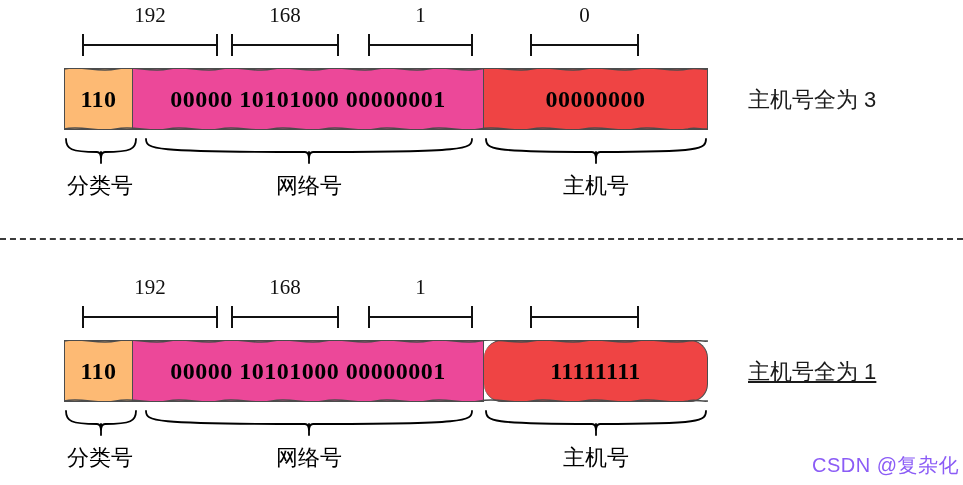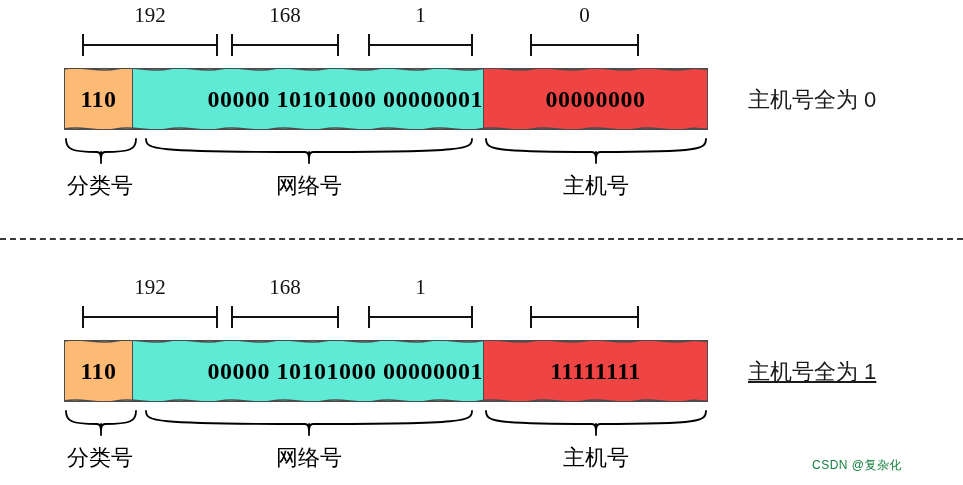--- a/index.html
+++ b/index.html
@@ -84,21 +84,21 @@
     align-items: center;
     justify-content: center;
     font-family: "Liberation Serif", "DejaVu Serif", serif;
     font-weight: bold;
     font-size: 24px;
     letter-spacing: 0.5px;
     color: #000000;
     white-space: nowrap;
   }
   .seg.cls   { background: #fdba74; }
-  .seg.net   { background: #5eead4; border-left: none; justify-content: flex-end; }
+  .seg.net   { background: #ec4899; border-left: none; }
   .seg.host  { background: #ef4444; border-left: none; }
 
   
   .wave-overlay {
     position: absolute;
     left: 0;
     top: 0;
     pointer-events: none;
   }
 
@@ -132,23 +132,23 @@
     position: absolute;
     left: 0;
     width: 963px;
     height: 0;
     border-top: 2px dashed #3a3a3a;
   }
 
   
   .watermark {
     position: absolute;
-    font-size: 12px;
+    font-size: 20px;
     line-height: 20px;
-    color: #15803d;
+    color: #8b5cf6;
     white-space: nowrap;
     letter-spacing: 0.5px;
   }
 </style>
 </head>
 <body>
 
 <div class="diagram">
 
   <div class="abs" style="left:0;top:0;width:963px;height:220px;">
@@ -214,21 +214,21 @@
     </div>
     <div class="brace-label" style="left:249px;top:172px;width:120px;">网络号</div>
 
     <div class="brace" style="left:484px;top:138px;width:224px;">
       <svg width="224" height="26" viewBox="0 0 224 26" preserveAspectRatio="none">
         <path d="M2,1 C2,11 7,14 108,14 M222,1 C222,11 217,14 116,14 M112,14 L112,25 M108,14 C111,14 112,16 112,21 M116,14 C113,14 112,16 112,21" fill="none" stroke="#000" stroke-width="1.8" stroke-linecap="round"></path>
       </svg>
     </div>
     <div class="brace-label" style="left:536px;top:172px;width:120px;">主机号</div>
 
-    <div class="side-note" style="left:748px;top:86px;">主机号全为 0</div>
+    <div class="side-note" style="left:748px;top:86px;">主机号全为 3</div>
   </div>
 
   <div class="divider" style="top:238px;"></div>
 
   <div class="abs" style="left:0;top:272px;width:963px;height:213px;">
 
     <div class="measure-row" style="top:0;">
       <div class="measure-label" style="left:82px;width:136px;">192</div>
       <div class="measure-seg" style="left:82px;width:136px;">
         <div class="tick left"></div>
@@ -257,21 +257,21 @@
       </div>
     </div>
 
     <div class="packet-bar" style="left:64px;top:68px;width:644px;">
       <div class="seg cls" style="left:0;width:69px;">
         <span>110</span>
       </div>
       <div class="seg net" style="left:69px;width:351px;">
         <span>00000 10101000 00000001</span>
       </div>
-      <div class="seg host" style="left:420px;width:224px;">
+      <div class="seg host" style="left:420px;width:224px;border-radius:18px;">
         <span>11111111</span>
       </div>
 
       <svg class="wave-overlay" width="644" height="62" viewBox="0 0 644 62" preserveAspectRatio="none">
         <path d="M0,1 C18,-3 34,5 52,1 C70,-3 86,5 104,1 C122,-3 138,5 156,1 C174,-3 190,5 208,1 C226,-3 242,5 260,1 C278,-3 294,5 312,1 C330,-3 346,5 364,1 C382,-3 398,5 416,1 C434,-3 450,5 468,1 C486,-3 502,5 520,1 C538,-3 554,5 572,1 C590,-3 606,5 624,1 C632,-1 638,2 644,1" fill="none" stroke="#4c4c4c" stroke-width="1.6"></path>
         <path d="M0,61 C18,57 34,65 52,61 C70,57 86,65 104,61 C122,57 138,65 156,61 C174,57 190,65 208,61 C226,57 242,65 260,61 C278,57 294,65 312,61 C330,57 346,65 364,61 C382,57 398,65 416,61 C434,57 450,65 468,61 C486,57 502,65 520,61 C538,57 554,65 572,61 C590,57 606,65 624,61 C632,59 638,62 644,61" fill="none" stroke="#4c4c4c" stroke-width="1.6"></path>
       </svg>
     </div>
 
     <div class="brace" style="left:64px;top:138px;width:74px;">

